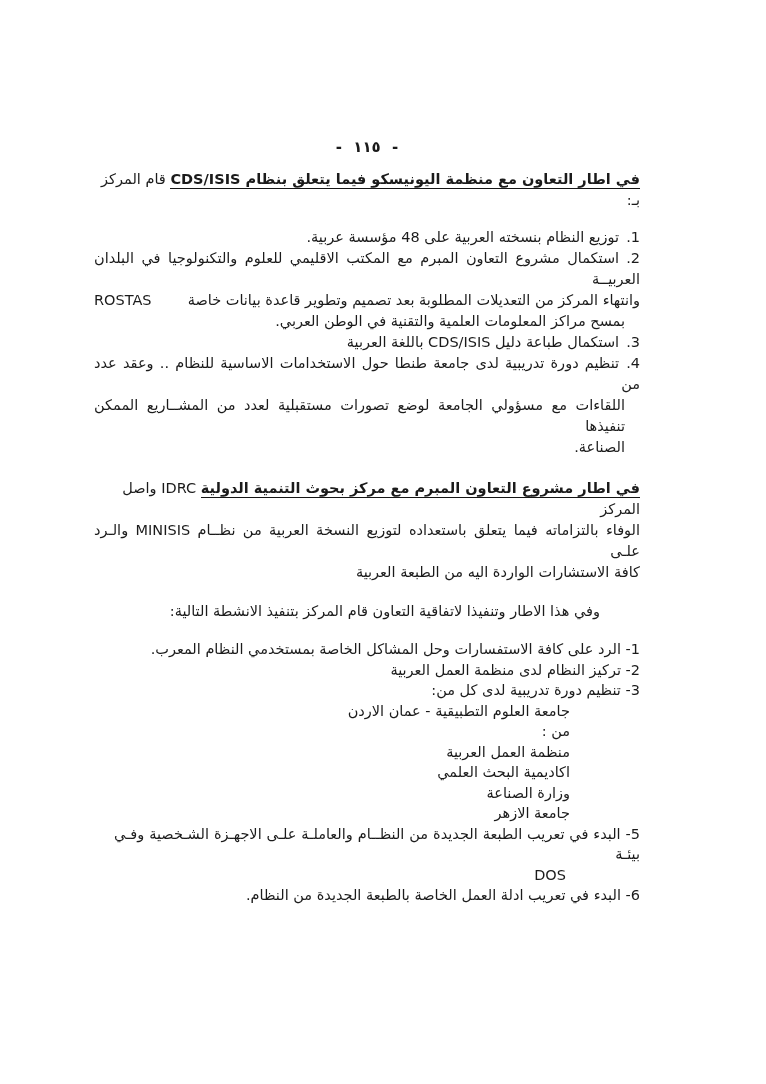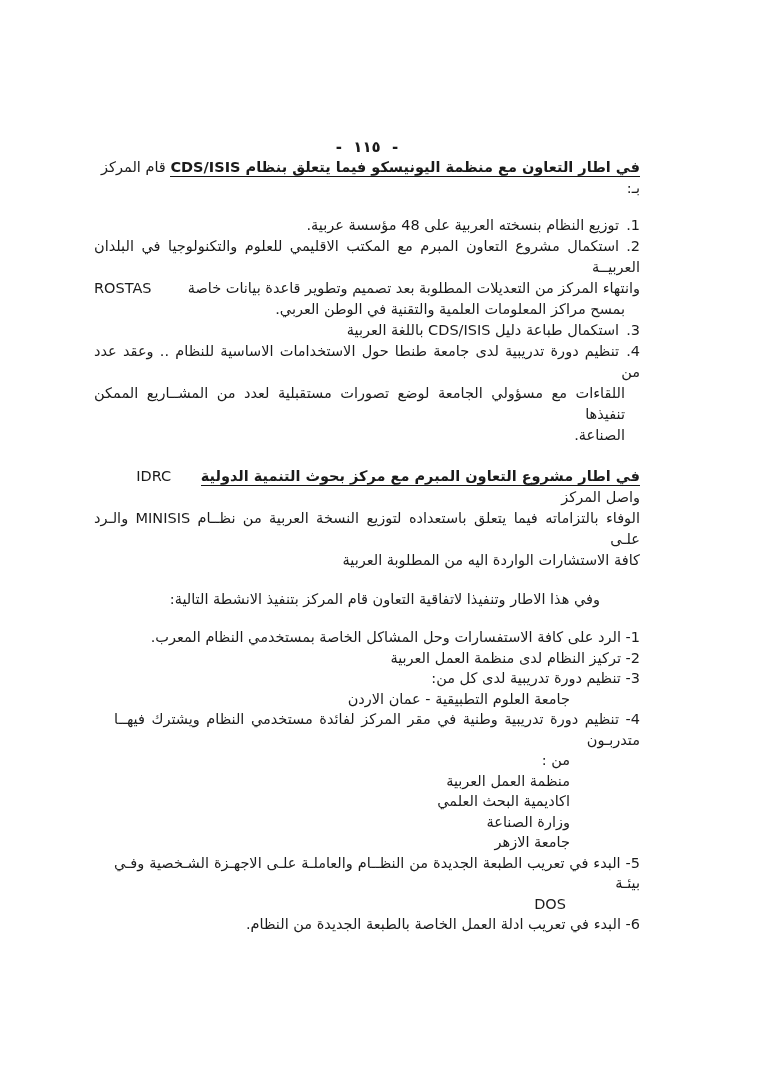--- a/index.html
+++ b/index.html
@@ -14,26 +14,26 @@
     font-size:15px;letter-spacing:1px;word-spacing:6px;
   }
   .line{
     direction:rtl;text-align:right;
     font-size:14.5px;line-height:21px;
   }
   .fill{text-align:justify;text-align-last:justify;}
   .bu{
     font-weight:bold;border-bottom:1.6px solid #151515;padding-bottom:1px;
   }
-  .title1{margin-top:1px;}
+  .title1{margin-top:13px;}
   .list1{margin-top:16px;}
   .mk{margin-left:7px;}
   .cont{padding-right:15px;}
   .sec2h{margin-top:20px;}
-  .acr{margin:0 25px;}
+  .acr{margin:0 0;}
   .p2{margin-top:18px;padding-right:40px;}
   .list2{margin-top:17px;}
   .list2 .line{line-height:20.5px;margin-left:20px;}
   .ind70{padding-right:70px;}
   .dosline{padding-right:74px;}
   .split{display:flex;justify-content:space-between;direction:ltr;}
   .split .arpart{direction:rtl;}
 </style>
 </head>
 <body>
@@ -77,42 +77,39 @@
 
   <div class="line sec2h">
     <span class="bu">في اطار مشروع التعاون المبرم مع مركز بحوث التنمية الدولية</span>
     <span class="acr">IDRC</span>
     <span>واصل المركز</span>
   </div>
   <div class="line fill">
     <span>الوفاء بالتزاماته فيما يتعلق باستعداده لتوزيع النسخة العربية من نظــام MINISIS والـرد علـى</span>
   </div>
   <div class="line">
-    <span>كافة الاستشارات الواردة اليه من المطلوبة العربية</span>
+    <span>كافة الاستشارات الواردة اليه من الطبعة العربية</span>
   </div>
 
   <div class="line p2">
     <span>وفي هذا الاطار وتنفيذا لاتفاقية التعاون قام المركز بتنفيذ الانشطة التالية:</span>
   </div>
 
   <div class="list2">
     <div class="line">
       <span>1- الرد على كافة الاستفسارات وحل المشاكل الخاصة بمستخدمي النظام المعرب.</span>
     </div>
     <div class="line">
       <span>2- تركيز النظام لدى منظمة العمل العربية</span>
     </div>
     <div class="line">
       <span>3- تنظيم دورة تدريبية لدى كل من:</span>
     </div>
     <div class="line ind70">
       <span>جامعة العلوم التطبيقية - عمان الاردن</span>
-    </div>
-    <div class="line fill">
-      <span>4- تنظيم دورة تدريبية وطنية في مقر المركز لفائدة مستخدمي النظام ويشترك فيهــا متدربـون</span>
     </div>
     <div class="line ind70">
       <span>من :</span>
     </div>
     <div class="line ind70">
       <span>منظمة العمل العربية</span>
     </div>
     <div class="line ind70">
       <span>اكاديمية البحث العلمي</span>
     </div>

